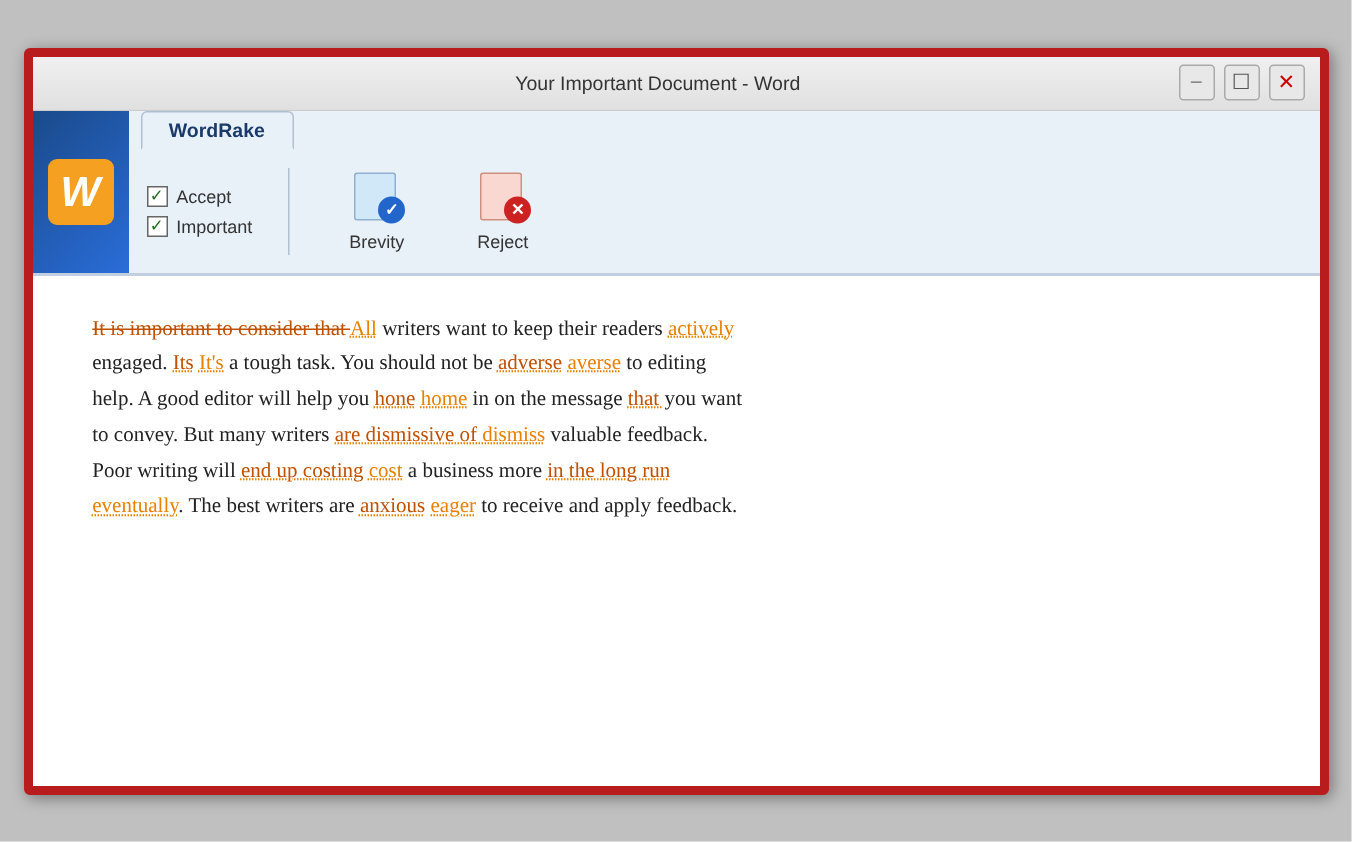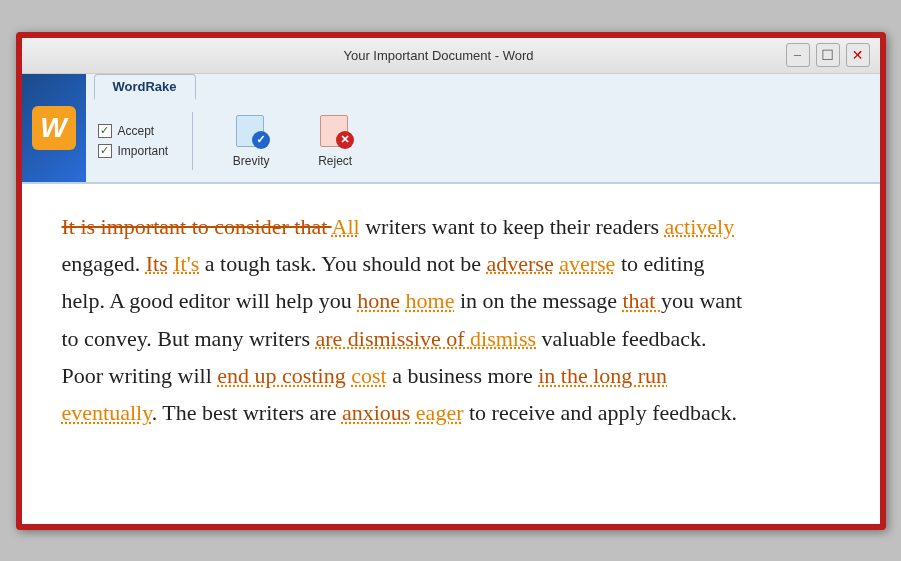--- a/index.html
+++ b/index.html
@@ -231,21 +231,21 @@
       align-items: center;
       justify-content: center;
       color: white;
       font-size: 11px;
       font-weight: bold;
     }
     .document-area {
       background: #fff;
       padding: 24px 40px 24px 40px;
       min-height: 340px;
-      font-size: 22px;
+      font-size: 14px;
       line-height: 1.7;
       color: #222;
       font-family: Liberation Serif, serif;
     }
     .deleted {
       color: #c05000;
       text-decoration: line-through;
       text-decoration-color: #c05000;
     }
     .inserted {

